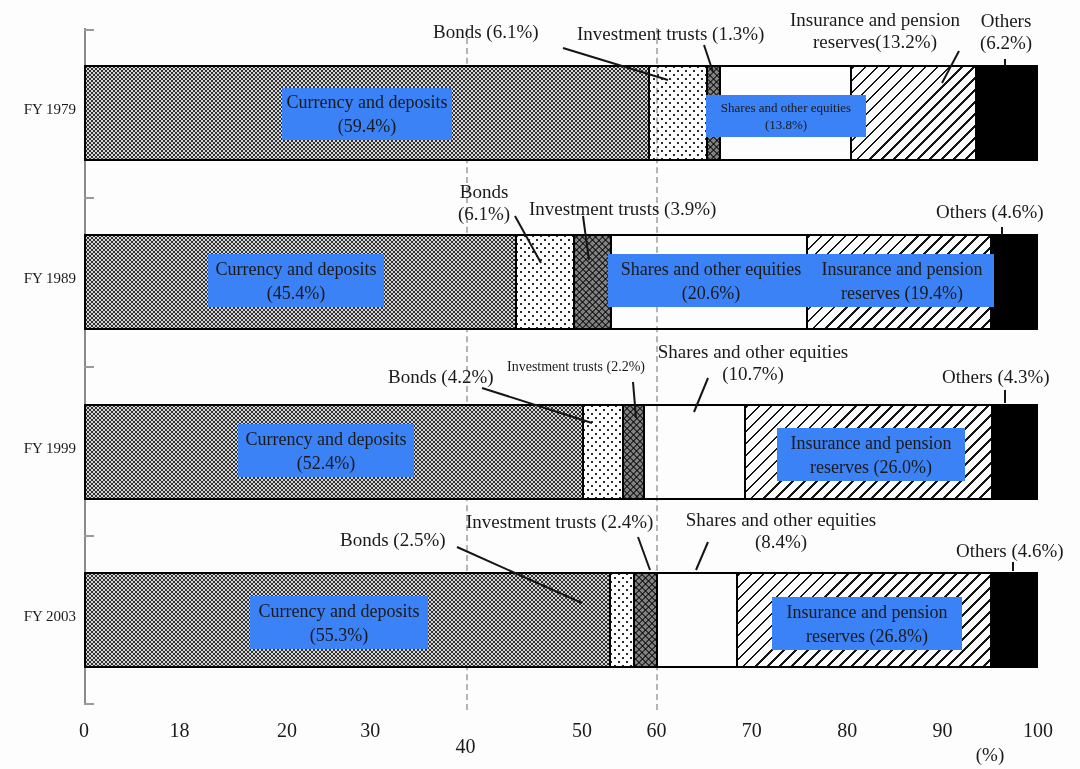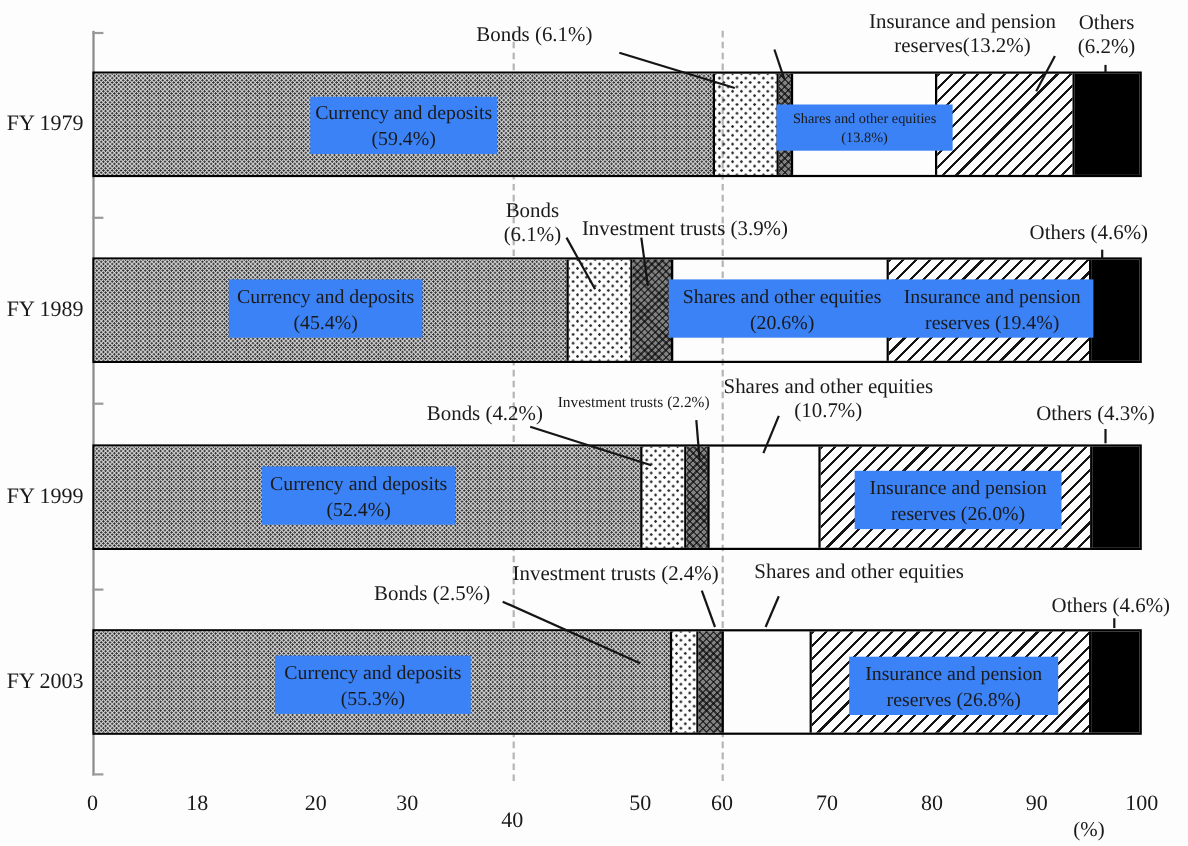--- a/index.html
+++ b/index.html
@@ -38,21 +38,21 @@
       background-image:repeating-linear-gradient(45deg,rgba(0,0,0,.6) 0 1.6px,transparent 1.6px 4.6px),
                        repeating-linear-gradient(-45deg,rgba(0,0,0,.6) 0 1.6px,transparent 1.6px 4.6px);}
   
   .p3{background:transparent;}
   
   .p4{background-image:repeating-linear-gradient(135deg,#151515 0 2px,transparent 2px 8.5px);}
   
   .p5{background:#000;}
 
   
-  .cat{position:absolute;left:0;width:76px;text-align:right;font-size:20px;z-index:3;}
+  .cat{position:absolute;left:0;width:76px;text-align:right;font-size:15px;z-index:3;}
 
   
   .inbar{
     position:absolute;background:#3b82f6;z-index:5;
     display:flex;flex-direction:column;justify-content:center;align-items:center;
     font-size:18px;line-height:24px;text-align:center;
   }
   .inbar span{display:block;white-space:nowrap;}
   .inbar.small{font-size:13px;line-height:17px;}
 
@@ -158,20 +158,21 @@
   <div class="inbar" style="left:250px;top:596px;width:178px;height:53px">
     <span>Currency and deposits</span>
       <span>(55.3%)</span>
   </div>
   <div class="inbar" style="left:772px;top:597px;width:190px;height:53px">
     <span>Insurance and pension</span>
       <span>reserves (26.8%)</span>
   </div>
 
   <div class="callout" style="left:433px;top:21px">Bonds (6.1%)</div>
+  <div class="callout" style="left:577px;top:23px">Investment trusts (1.3%)</div>
   <div class="callout center" style="left:775px;top:9px;width:200px">
     <span>Insurance and pension</span>
       <span>reserves(13.2%)</span>
   </div>
   <div class="callout center" style="left:958px;top:10px;width:96px">
     <span>Others</span>
       <span>(6.2%)</span>
   </div>
 
   <div class="callout center" style="left:445px;top:181px;width:78px">
@@ -186,20 +187,21 @@
   <div class="callout center" style="left:643px;top:341px;width:220px">
     <span>Shares and other equities</span>
       <span>(10.7%)</span>
   </div>
   <div class="callout" style="left:942px;top:366px">Others (4.3%)</div>
 
   <div class="callout" style="left:340px;top:529px">Bonds (2.5%)</div>
   <div class="callout" style="left:466px;top:511px">Investment trusts (2.4%)</div>
   <div class="callout center" style="left:671px;top:509px;width:220px">
     <span>Shares and other equities</span>
+      <span>(8.4%)</span>
   </div>
   <div class="callout" style="left:956px;top:540px">Others (4.6%)</div>
 
   <svg id="leader-lines" width="1080" height="769">
     <g stroke="#151515" stroke-width="2" fill="none">
       <line x1="563" y1="48" x2="668" y2="80"></line>
       <line x1="704" y1="45" x2="713" y2="72"></line>
       <line x1="959" y1="51" x2="942" y2="83"></line>
       <line x1="1005" y1="59" x2="1005" y2="66"></line>
       <line x1="515" y1="216" x2="541" y2="263"></line>

